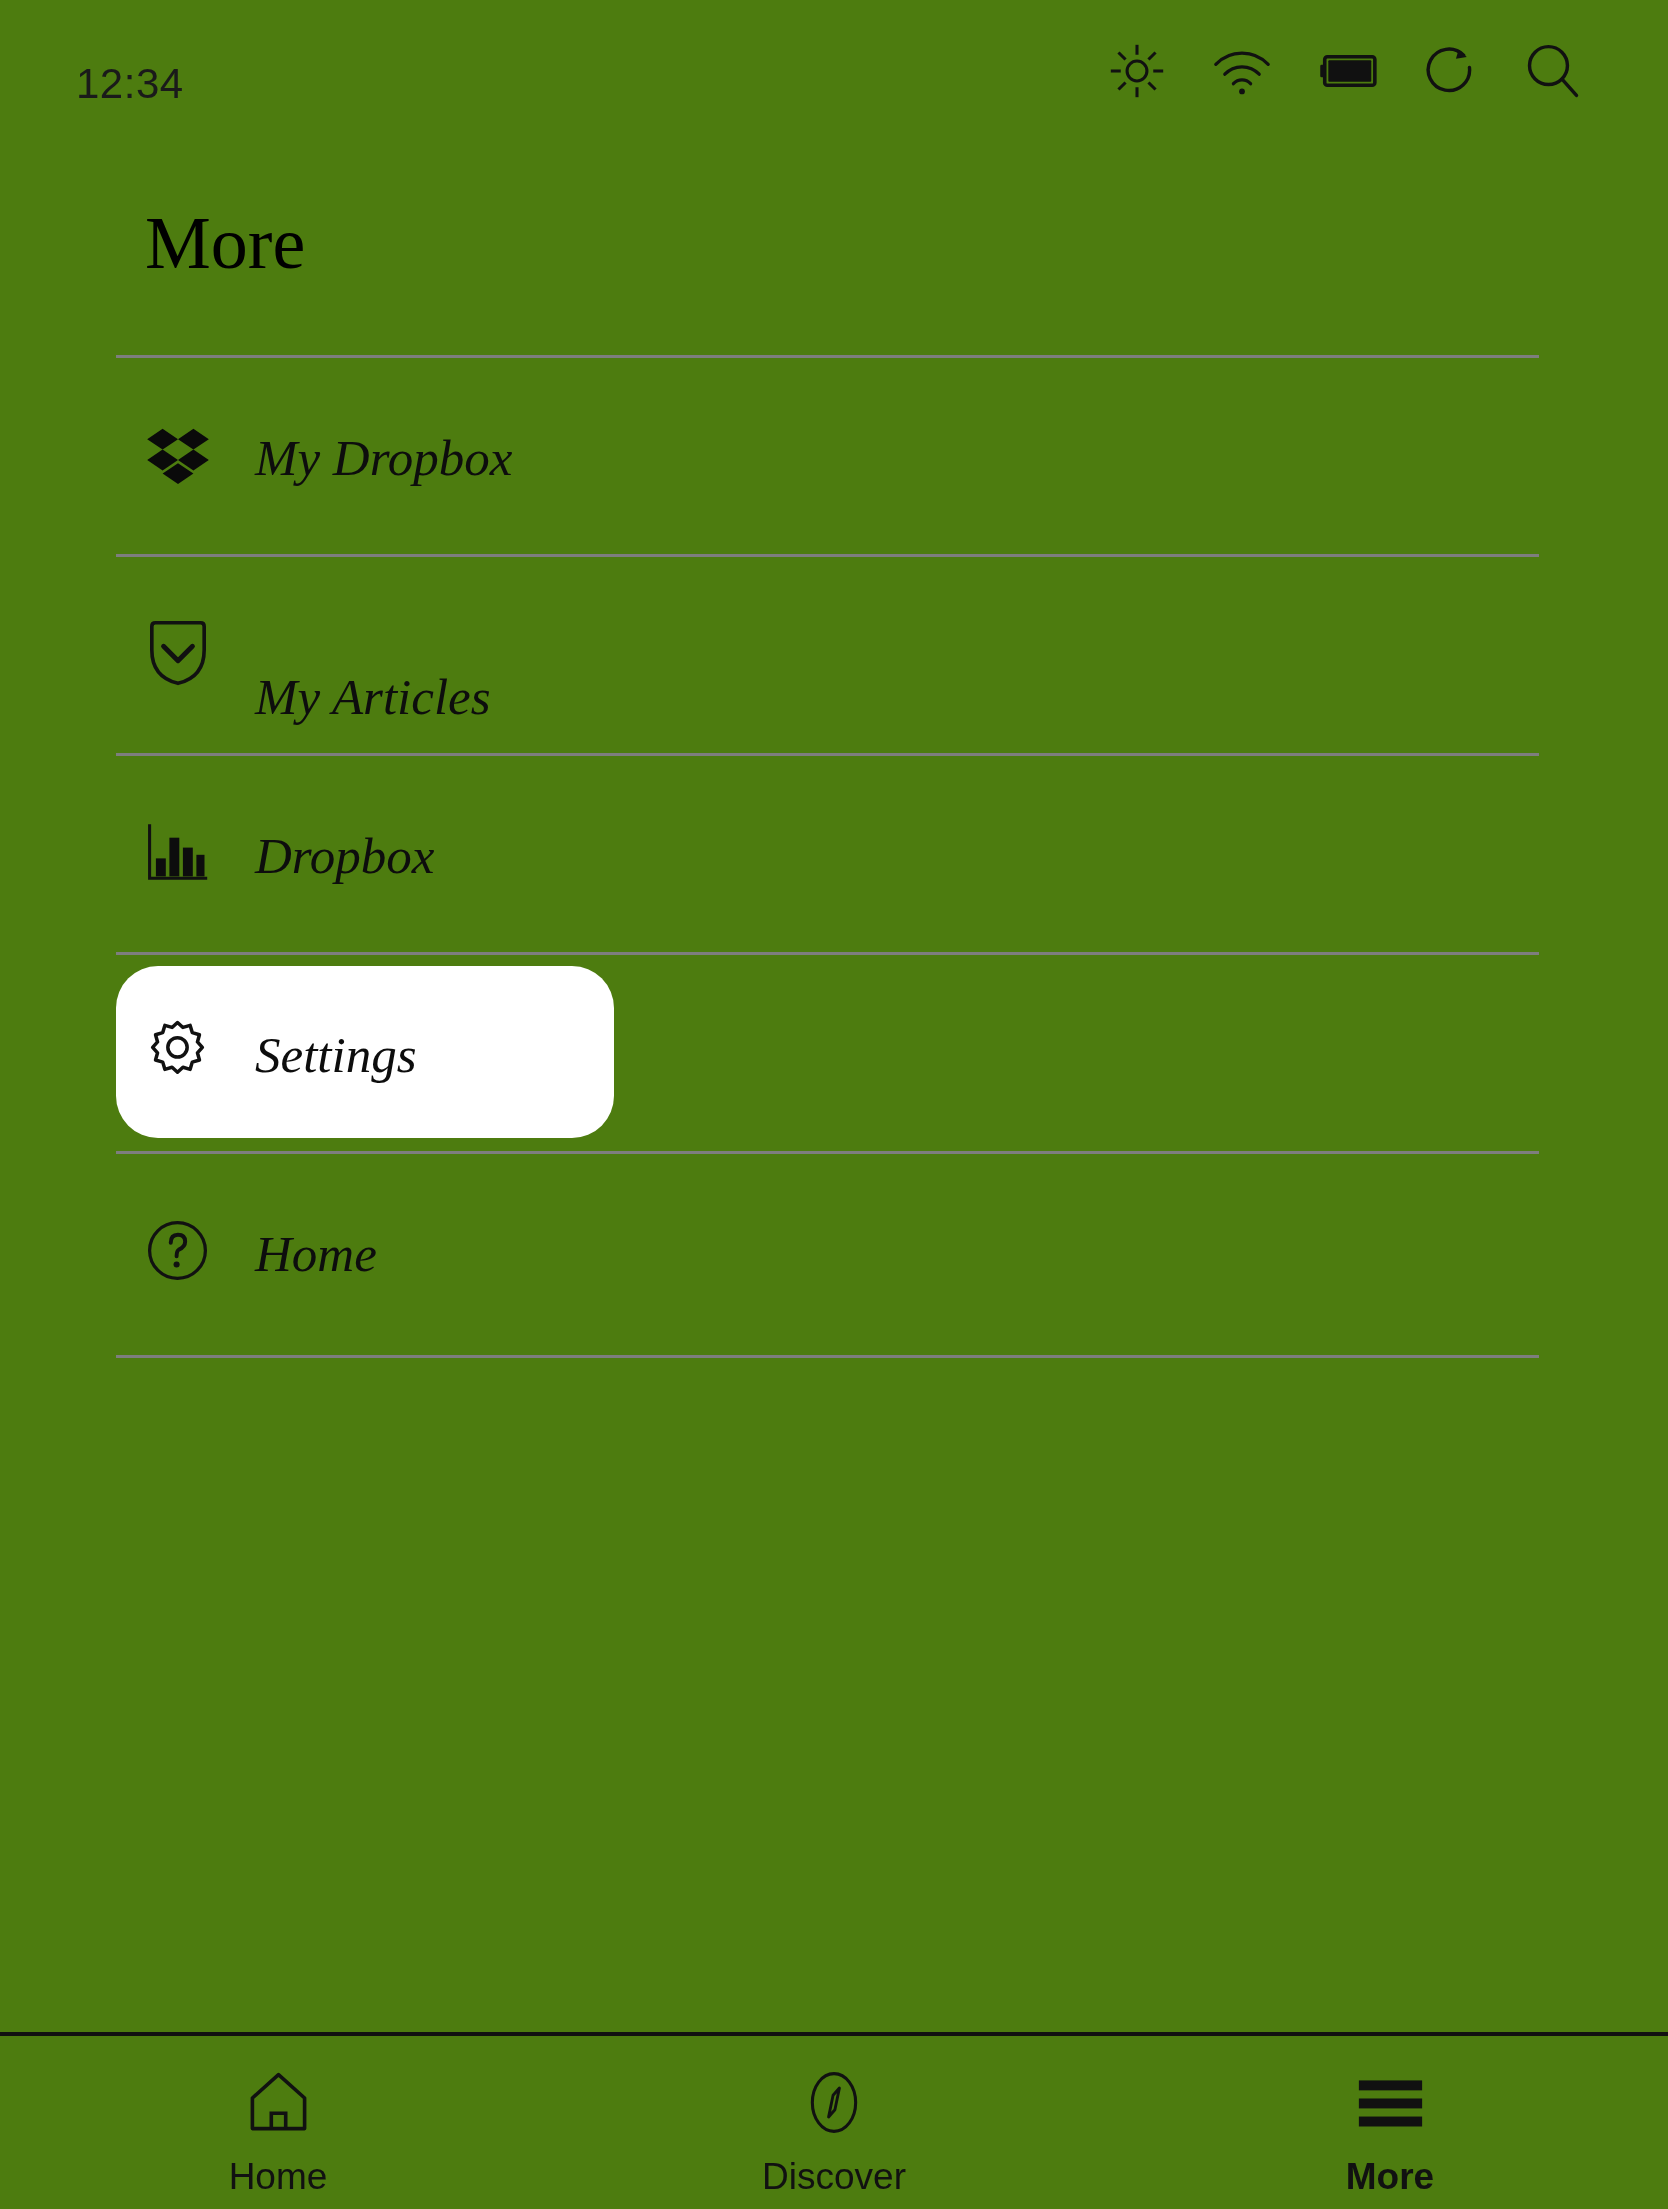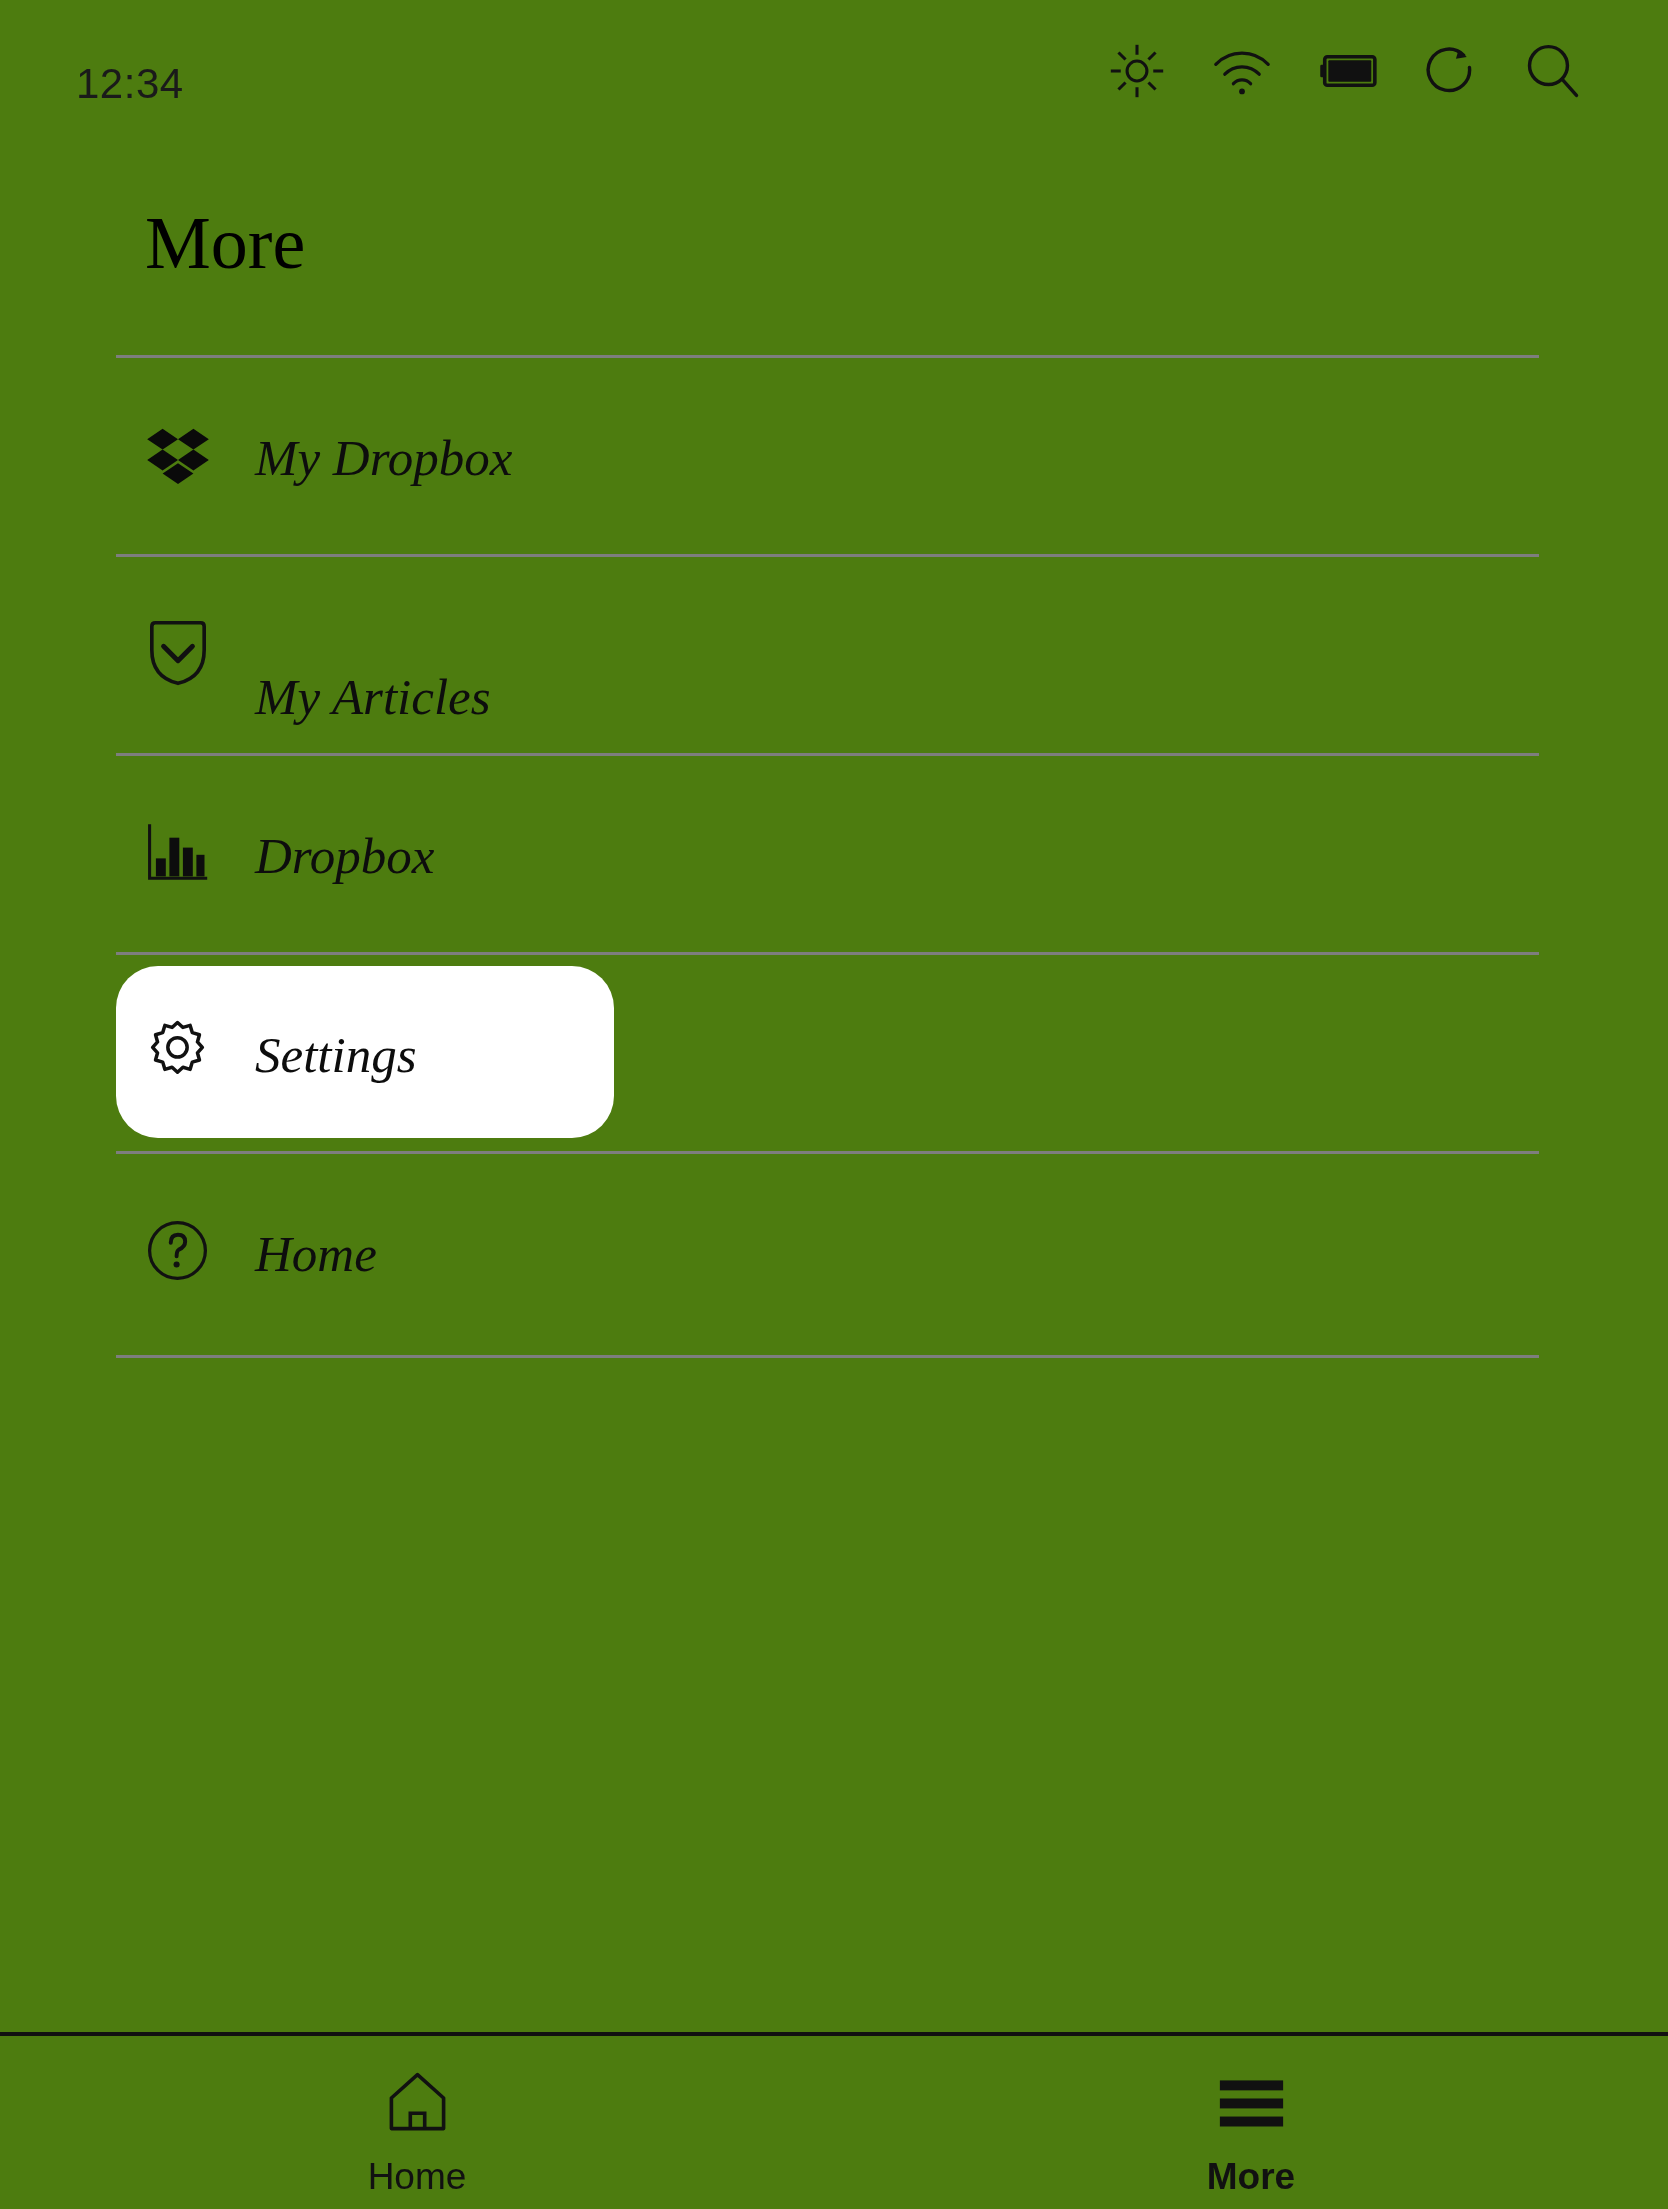--- a/index.html
+++ b/index.html
@@ -243,20 +243,29 @@
       <span class="nav-icon">
         <svg width="67" height="63" viewBox="0 0 74 70">
           <path d="M8 30 L37 4 L66 30 L66 64 L8 64 Z" fill="none" stroke="#111" stroke-width="4" stroke-linejoin="round"></path>
           <path d="M29 64 L29 47 L45 47 L45 64" fill="none" stroke="#111" stroke-width="4"></path>
         </svg>
       </span>
       <span class="nav-label">Home</span>
     </div>
 
 
+    <div class="nav-item">
+      <span class="nav-icon">
+        <svg width="56" height="65" viewBox="0 0 62 72">
+          <ellipse cx="31" cy="36" rx="24" ry="32" fill="none" stroke="#111" stroke-width="3.4"></ellipse>
+          <path d="M37 20 L32 44 L25 52 L30 28 Z" fill="none" stroke="#111" stroke-width="3.2" stroke-linejoin="round"></path>
+        </svg>
+      </span>
+      <span class="nav-label">Discover</span>
+    </div>
 
     <div class="nav-item is-active">
       <span class="nav-icon">
         <svg width="71" height="56" viewBox="0 0 78 62">
           <rect x="4" y="6" width="70" height="11" fill="#111"></rect>
           <rect x="4" y="26" width="70" height="11" fill="#111"></rect>
           <rect x="4" y="46" width="70" height="11" fill="#111"></rect>
         </svg>
       </span>
       <span class="nav-label">More</span>

